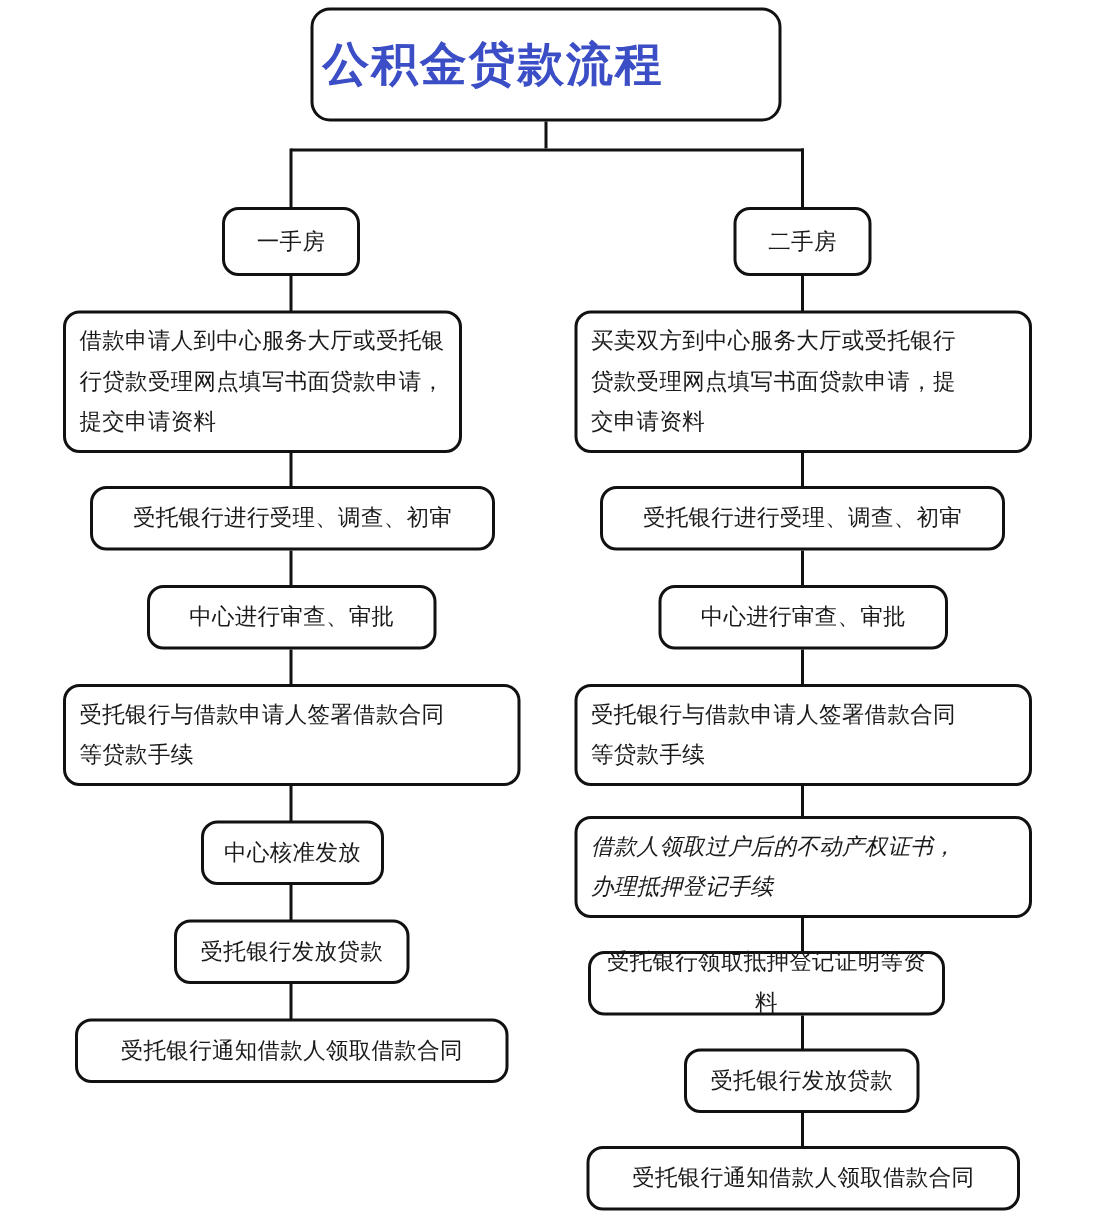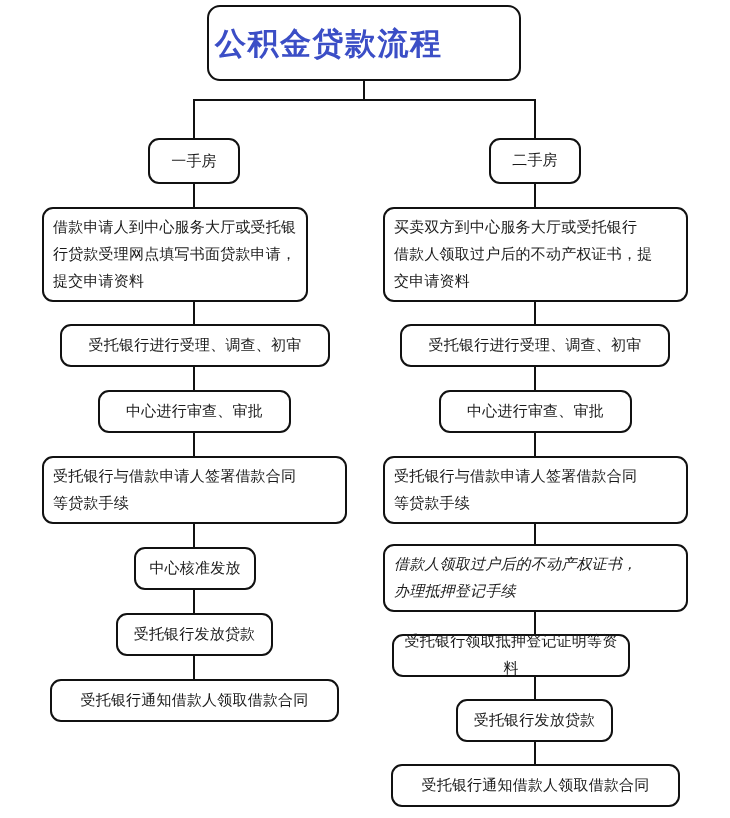--- a/index.html
+++ b/index.html
@@ -83,21 +83,21 @@
   <div class="line hline" style="left:194px; top:99px; width:342px; height:2.2px;"></div>
 
   <div class="line vline" style="left:193px; top:99px; width:2.2px; height:40px;"></div>
 
   <div class="line vline" style="left:534px; top:99px; width:2.2px; height:40px;"></div>
 
   <div class="node center" style="left:148px; top:138px; width:92px; height:46px;">
     <span class="node-text">一手房</span>
   </div>
 
-  <div class="node center" style="left:489px; top:138px; width:92px; height:46px;font-family:Liberation Mono, monospace;">
+  <div class="node center" style="left:489px; top:138px; width:92px; height:46px;">
     <span class="node-text">二手房</span>
   </div>
 
   <div class="line vline" style="left:193px; top:184px; width:2.2px; height:24px;"></div>
 
   <div class="node left-align" style="left:42px; top:207px; width:266px; height:95px;">
     <span class="node-text">借款申请人到中心服务大厅或受托银
 行贷款受理网点填写书面贷款申请，
 提交申请资料</span>
   </div>
@@ -136,21 +136,21 @@
   <div class="line vline" style="left:193px; top:656px; width:2.2px; height:24px;"></div>
 
   <div class="node center" style="left:50px; top:679px; width:289px; height:43px;">
     <span class="node-text">受托银行通知借款人领取借款合同</span>
   </div>
 
   <div class="line vline" style="left:534px; top:184px; width:2.2px; height:24px;"></div>
 
   <div class="node left-align" style="left:383px; top:207px; width:305px; height:95px;">
     <span class="node-text">买卖双方到中心服务大厅或受托银行
-借款人领取过户后的不动产权证书，提
+贷款受理网点填写书面贷款申请，提
 交申请资料</span>
   </div>
 
   <div class="line vline" style="left:534px; top:302px; width:2.2px; height:23px;"></div>
 
   <div class="node center" style="left:400px; top:324px; width:270px; height:43px;">
     <span class="node-text">受托银行进行受理、调查、初审</span>
   </div>
 
   <div class="line vline" style="left:534px; top:367px; width:2.2px; height:24px;"></div>

